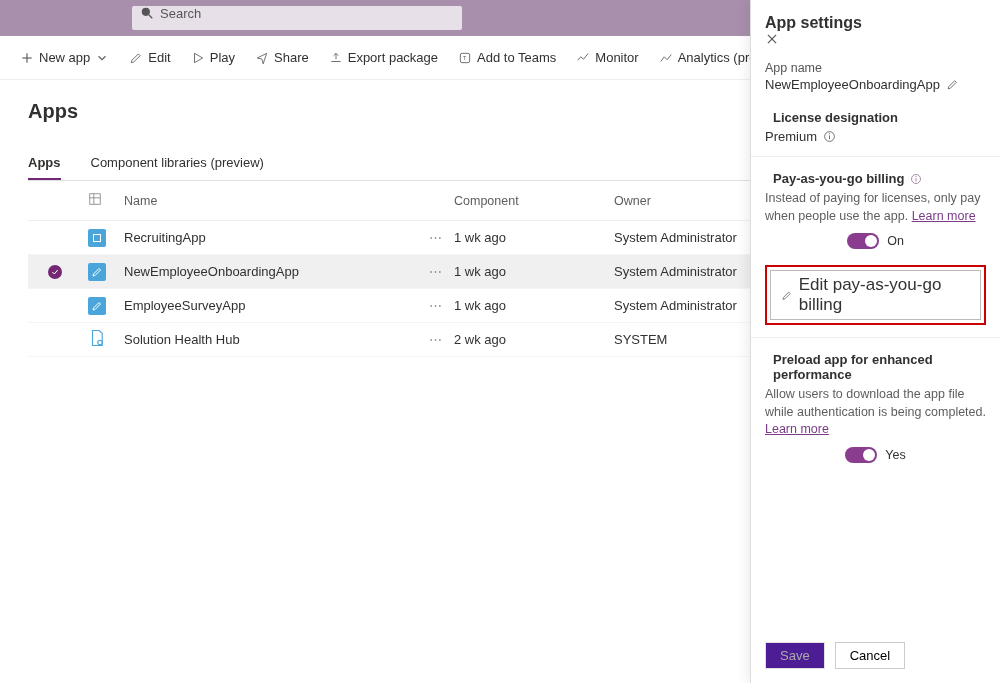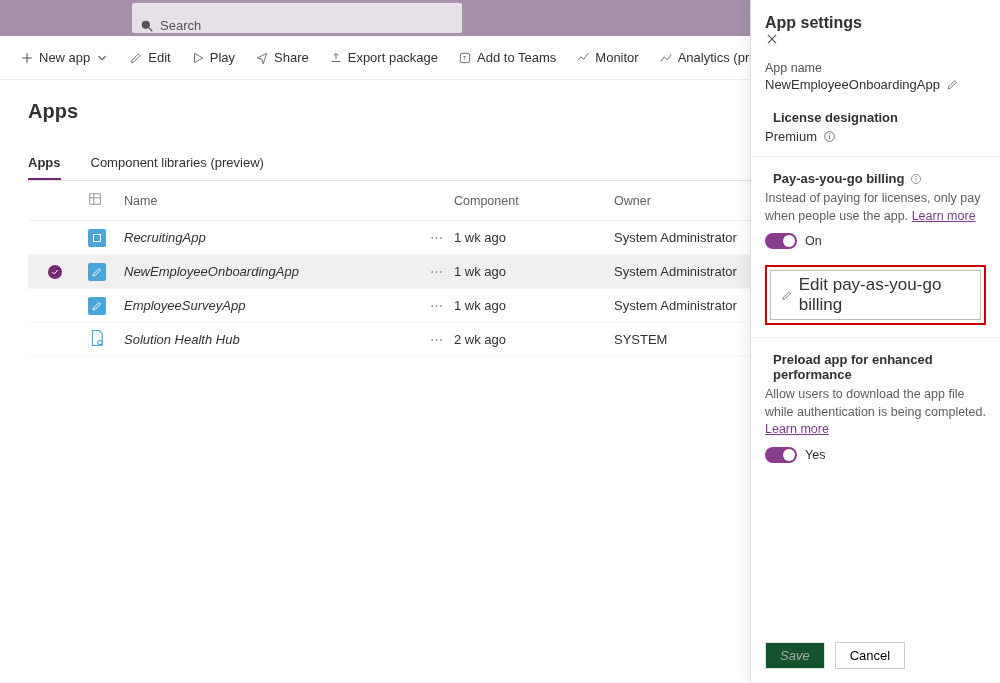--- a/index.html
+++ b/index.html
@@ -10,25 +10,25 @@
     height: 36px;
     background: #A890AC;
     display: flex;
     align-items: center;
     padding: 0 12px;
     color: #fff;
   }
   .search-box {
     margin-left: 120px;
     width: 330px;
-    height: 30px;
+    height: 24px;
     background: #e8e0e9;
     border-radius: 2px;
     display: flex;
-    align-items: flex-end;
+    align-items: flex-start;
     padding: 0 8px;
     color: #555;
   }
   .search-box svg { width: 14px; height: 14px; fill: #555; margin-right: 6px; stroke:#555;}
   .header-env {
     margin-left: auto;
     display: flex;
     align-items: center;
     font-size: 11px;
     line-height: 1.2;
@@ -85,21 +85,21 @@
     border-bottom: 1px solid #f5f5f5;
     position:relative;
   }
   .row.selected { background:#f0f0f0; }
   .row .app-icon {
     width: 18px; height: 18px; background:#4AA6DA; display:flex;align-items:center;justify-content:center;border-radius:2px;
   }
   .row .app-icon svg { width:12px;height:12px;stroke:#fff;fill:none;}
   .row .health-icon svg { width:18px;height:18px;stroke:#4AA6DA;fill:none;}
   .row .ellipsis { margin-left:auto;margin-right:12px;color:#777;cursor:pointer;}
-  .row .name-cell{display:flex;font-style:italic;}
+  .row .name-cell{display:flex;}
   .check-ind { width:14px;height:14px;border-radius:50%;background:#742774;display:flex;align-items:center;justify-content:center;margin-left:20px;}
   .check-ind svg{width:8px;height:8px;stroke:#fff;fill:none;}
 
   
   .panel {
     position: absolute;
     top: 0; right: 0; bottom: 0;
     width: 250px;
     background: #fff;
     border-left: 1px solid #ddd;
@@ -115,37 +115,37 @@
   .panel-section { padding: 6px 14px 12px 14px; font-size:12.5px;}
   .panel-section.border-b { border-bottom:1px solid #eee; }
   .panel-label { font-size:12.5px; color:#555; margin-bottom:2px;}
   .panel-value-row{display:flex;align-items:center;gap:6px;font-size:13px;}
   .panel-value-row svg{width:13px;height:13px;stroke:#555;fill:none;}
   .section-h { font-weight:600; font-size:13px; margin:8px 8px 4px; display:flex;align-items:center;gap:6px;}
   .section-h svg{width:12px;height:12px;stroke:#8a6a8e;fill:none;}
   .muted { color:#605e5c; font-size:12.5px; line-height:1.4;}
   a.link { color:#7a3c87; }
 
-  .toggle { display:flex; align-items:center; gap:8px; margin:8px 0;}
+  .toggle { display:flex; align-items:center; gap:8px; margin:8px 0;justify-content:center;}
   .toggle-switch { width:32px;height:16px;background:#8a3c8e;border-radius:10px;position:relative;}
   .toggle-knob{position:absolute;right:2px;top:2px;width:12px;height:12px;background:#fff;border-radius:50%;}
 
   .edit-box {
     border:2px solid #c00; padding:3px; margin-top:8px;
     display:inline-block;
   }
   .edit-box-inner{
     border:1px solid #bbb; padding:4px 10px; display:flex;align-items:center;gap:6px;font-size:17px;color:#333;
     background:#fff;
   }
   .edit-box-inner svg{width:13px;height:13px;stroke:#555;fill:none;}
 
   .panel-footer{ margin-top:auto; padding:14px; display:flex; gap:10px;}
   .btn { padding:5px 14px; font-size:13px; border:1px solid #ccc; background:#fff; cursor:pointer;}
-  .btn.disabled { background:#14532d; color:#aaa; border-color:#e0e0e0; cursor:default;font-style:italic;}
+  .btn.disabled { background:#4c1d95; color:#aaa; border-color:#e0e0e0; cursor:default;}
 
 </style>
 </head>
 <body>
 
 <div class="header">
   <div class="search-box">
     <svg viewBox="0 0 24 24">
         <circle cx="10" cy="10" r="6" stroke-width="2"></circle>
         <line x1="15" y1="15" x2="21" y2="21" stroke-width="2"></line>

